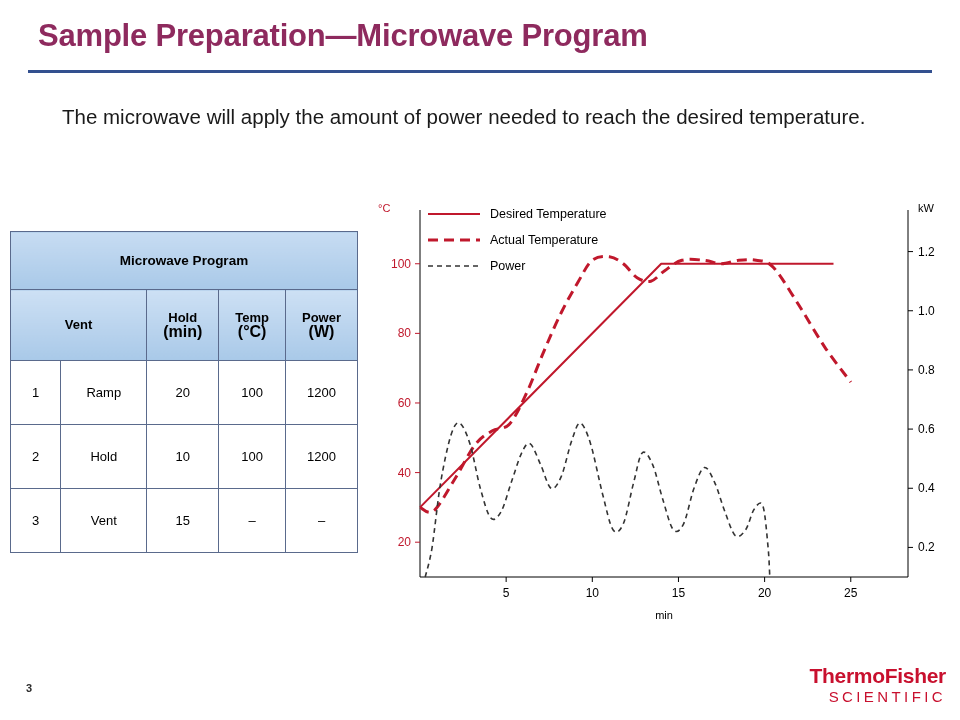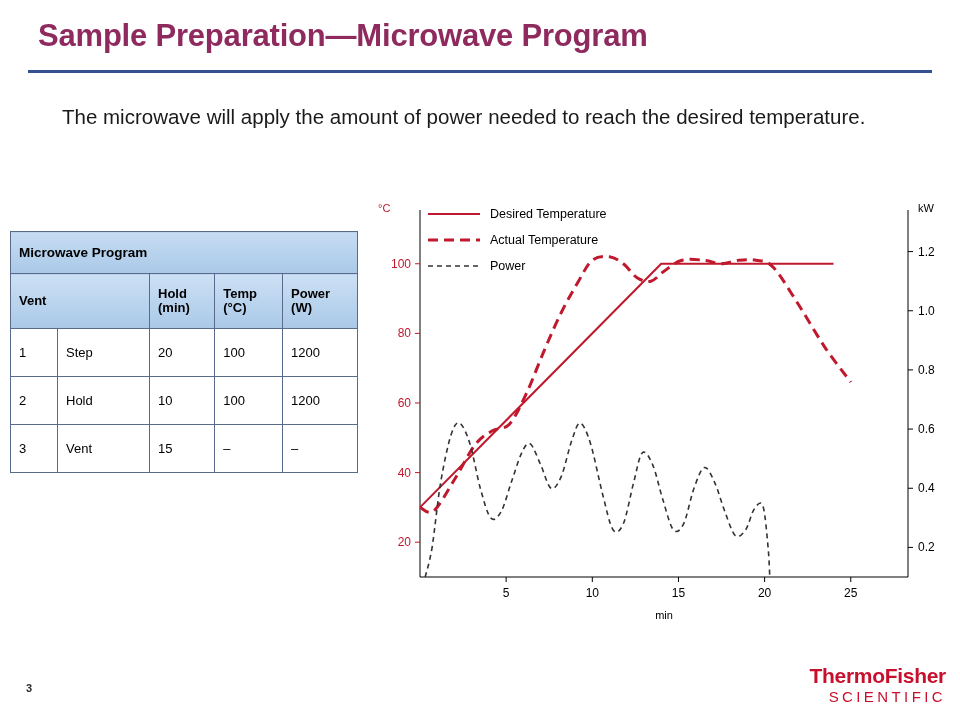--- a/index.html
+++ b/index.html
@@ -57,38 +57,39 @@
     left: 10px;
     top: 231px;
     border-collapse: collapse;
     width: 348px;
     background: #ffffff;
   }
   .prog-table td, .prog-table th {
     border: 1px solid #5a6a8c;
     font-size: 13px;
     color: #000000;
-    padding: 8px;
+    text-align: center;
+    padding: 16px;
     height: 31px;
   }
   .prog-table .hdr-title {
     background: linear-gradient(to bottom, #c7dcf2, #a9c9e8);
     font-weight: bold;
     font-size: 13.5px;
     height: 25px;
   }
   .prog-table .hdr {
     background: linear-gradient(to bottom, #cde0f4, #a9c9e8);
     font-weight: bold;
     line-height: 14px;
     height: 38px;
   }
   .prog-table .hdr small {
     font-weight: bold;
-    font-size: 13px;
+    font-size: 16px;
     display: block;
   }
   .prog-table td.num {
     width: 30px;
   }
   .prog-table td.step {
     width: 75px;
   }
   
   .chart-wrap {
@@ -153,21 +154,21 @@
         <span>Temp</span>
         <small>(°C)</small>
       </td>
       <td class="hdr">
         <span>Power</span>
         <small>(W)</small>
       </td>
     </tr>
     <tr>
       <td class="num">1</td>
-      <td class="step">Step</td>
+      <td class="step">Ramp</td>
       <td>20</td>
       <td>100</td>
       <td>1200</td>
     </tr>
     <tr>
       <td class="num">2</td>
       <td class="step">Hold</td>
       <td>10</td>
       <td>100</td>
       <td>1200</td>

